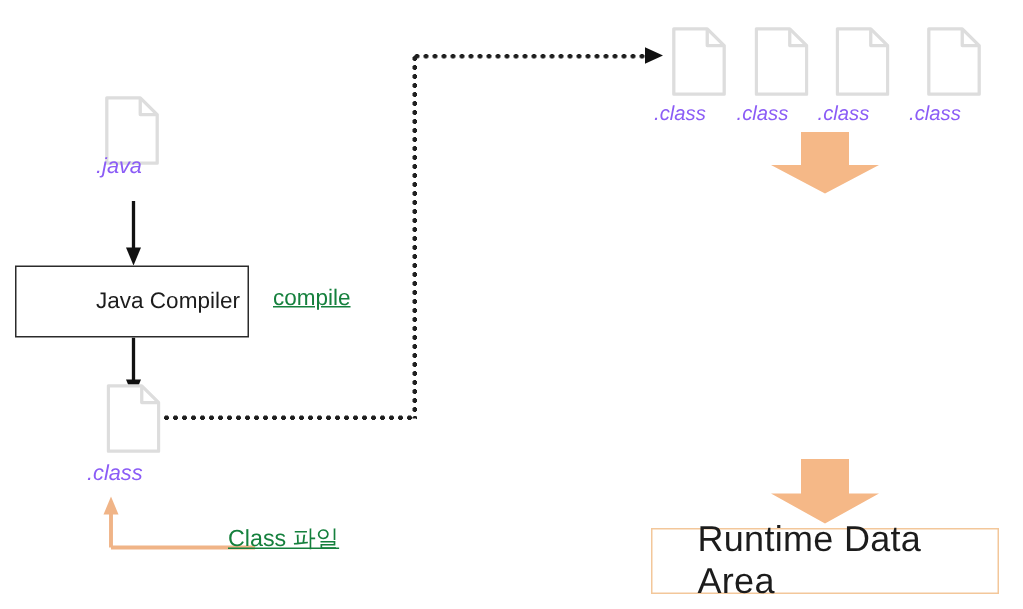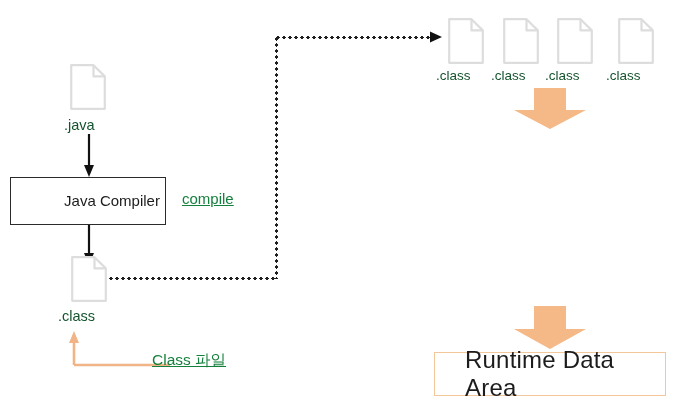--- a/index.html
+++ b/index.html
@@ -21,23 +21,24 @@
   .file-icon {
     position: absolute;
     box-sizing: border-box;
   }
   .file-icon svg { display: block; }
 
   
   .lbl {
     position: absolute;
     font-size: 14.5px;
-    color: #14532d;
+    color: #8b5cf6;
     white-space: nowrap;
     line-height: 1;
+    font-style: italic;
   }
   .lbl-small { font-size: 13.5px; }
 
   
   .green-note {
     position: absolute;
     color: #15803d;
     font-size: 15px;
     white-space: nowrap;
     line-height: 1;
@@ -133,21 +134,21 @@
 <body>
 
 <div id="canvas">
 
   <div class="file-icon" style="left:70px; top:64px; width:36px; height:46px;">
     <svg width="36" height="46" viewBox="0 0 36 46">
       <path d="M1.2 1.2 H23.5 L34.8 12.4 V44.8 H1.2 Z" fill="#ffffff" stroke="#dddddd" stroke-width="2.2" stroke-linejoin="round"></path>
       <path d="M23.5 1.2 V12.4 H34.8" fill="none" stroke="#dddddd" stroke-width="2.2" stroke-linejoin="round"></path>
     </svg>
   </div>
-  <div class="lbl" style="left:64px; top:118px;text-align:center;">.java</div>
+  <div class="lbl" style="left:64px; top:104px;text-align:center;">.java</div>
 
   <svg class="solid-arrow" style="left:80px; top:134px;" width="18" height="45">
     <line x1="9" y1="0" x2="9" y2="33" stroke="#111111" stroke-width="2.2"></line>
     <path d="M9 43 L4 31 H14 Z" fill="#111111"></path>
   </svg>
 
   <div class="compiler-box" style="left:10px; top:177px; width:156px; height:48px;padding-left:48px;">
     <div class="line">Java Compiler</div>
   </div>
 

